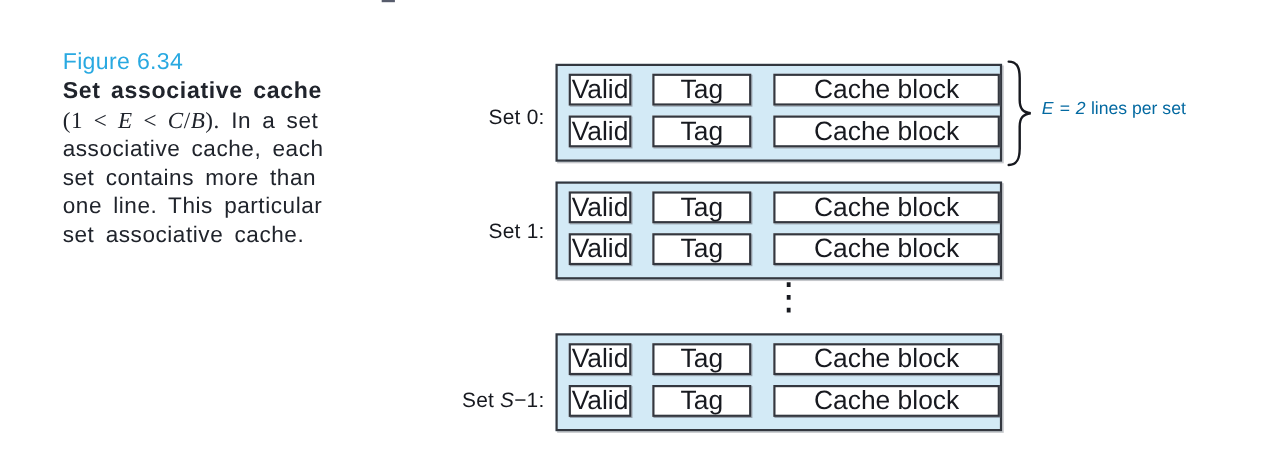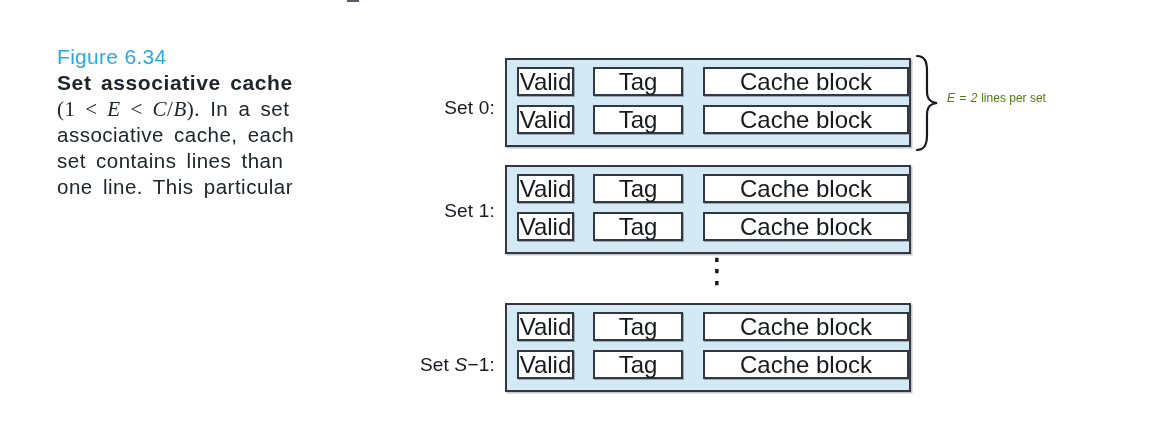--- a/index.html
+++ b/index.html
@@ -39,39 +39,40 @@
   .cell-block { left:196px; width:206px; }
   .row1 { top:7px; }
   .row2 { top:45px; }
 
   .ellipsis {
     position:absolute; left:700px; top:252px; width:24px; text-align:center;
     font-size:34px; line-height:36px; color:#17191f; font-family:"DejaVu Sans", sans-serif;
   }
 
   .brace-svg { position:absolute; left:914px; top:54px; }
-  .brace-text { position:absolute; left:947px; top:91px; font-size:12px; color:#4d7c0f; white-space:nowrap; }
+  .brace-text { position:absolute; left:947px; top:91px; font-size:16px; color:#0369a1; white-space:nowrap; }
   .brace-text .expr { font-style:italic; letter-spacing:0.5px; }
 
   .crop-artifact { position:absolute; left:347px; top:0; width:12px; height:2px; background:#3a3f52; opacity:0.85; }
 </style>
 </head>
 <body>
 
 <div class="canvas">
 
   <div class="crop-artifact"></div>
 
   <div class="caption">
     <div class="fig-label">Figure 6.34</div>
     <div class="cap-title">Set associative cache</div>
     <div class="cap-line"><span class="math"><span>(1 &lt;</span> <i>E</i> <span>&lt;</span> <i>C</i><span>/</span><i>B</i><span>).</span></span> <span>In a set</span></div>
     <div class="cap-line">associative cache, each</div>
-    <div class="cap-line">set contains lines than</div>
+    <div class="cap-line">set contains more than</div>
     <div class="cap-line">one line. This particular</div>
+    <div class="cap-line">set associative cache.</div>
   </div>
 
   <div class="set-label" style="top:77px;margin-top:20px;"><span>Set 0:</span><i></i><span></span></div>
   <div class="set-box" style="top:58px;">
     <div class="cell cell-valid row1">Valid</div>
     <div class="cell cell-tag   row1">Tag</div>
     <div class="cell cell-block row1">Cache block</div>
     <div class="cell cell-valid row2">Valid</div>
     <div class="cell cell-tag   row2">Tag</div>
     <div class="cell cell-block row2">Cache block</div>

